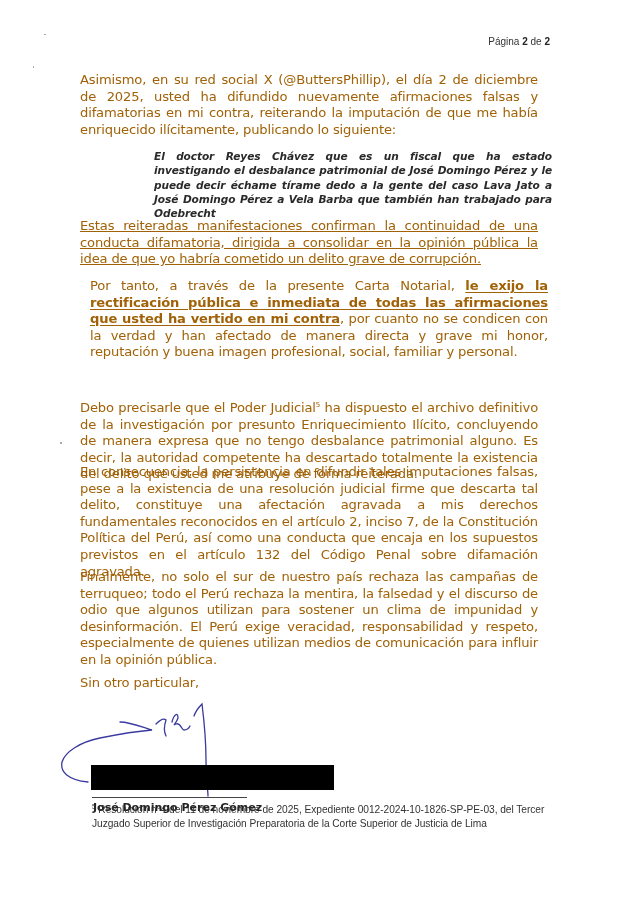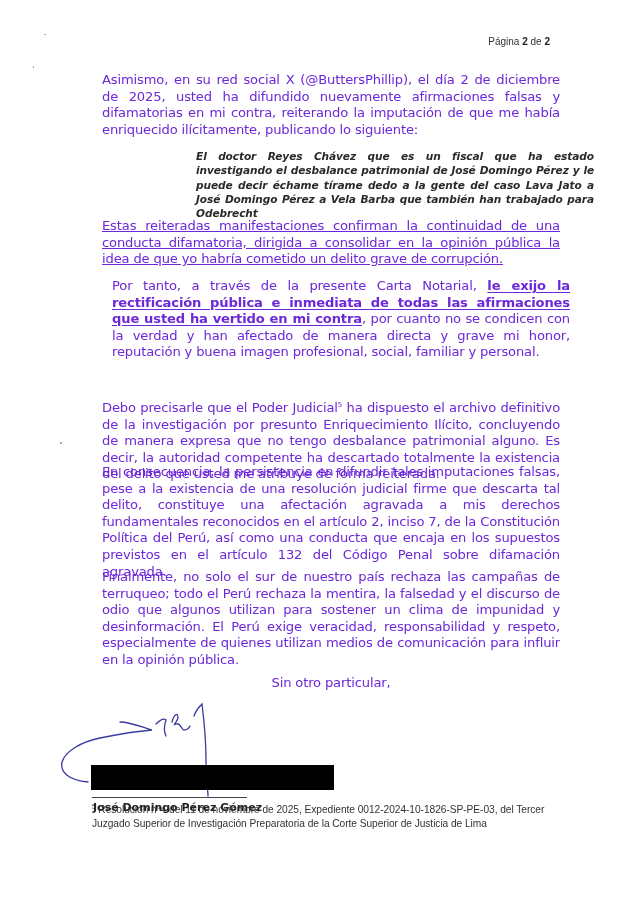--- a/index.html
+++ b/index.html
@@ -6,44 +6,43 @@
     html, body { width: 640px; height: 906px; background: #ffffff; overflow: hidden; }
     body { position: relative; font-family: "DejaVu Sans", sans-serif; color: #1e1e1e; }
 
     .page-header {
       position: absolute; top: 36px; right: 90px;
       font-family: "Liberation Sans", sans-serif; font-size: 10px; color: #333;
     }
     .page-header b { font-weight: bold; color: #222; }
 
     .body-text {
-      position: absolute; left: 102px; width: 458px;
+      position: absolute; left: 80px; width: 458px;
       font-family: "DejaVu Sans", sans-serif; font-size: 13.1px;
       line-height: 16.6px; text-align: justify; letter-spacing: -0.15px;
-      color: #6d28d9;
+      color: #a16207;
     }
     .quote {
       position: absolute; left: 154px; width: 398px;
       font-family: "DejaVu Sans", sans-serif; font-style: italic; font-weight: bold;
       font-size: 10.6px; line-height: 14.3px; text-align: justify; color: #2a2a2a;
       letter-spacing: -0.1px;
-      margin-left: 42px;
     }
     .emph { font-weight: bold; text-decoration: underline; text-underline-offset: 2px; }
     .ital { }
     sup.fn { font-size: 7px; vertical-align: 5px; line-height: 0; }
 
     #p1 { top: 72px; }
     #q1 { top: 149px; }
     #p2 { top: 218px; text-decoration: underline; }
     #p3 { top: 278px; margin-left: 10px; }
     #p4 { top: 372px; margin-top: 28px; }
     #p5 { top: 464px; }
     #p6 { top: 569px; }
-    #closing { top: 675px; text-align: center; }
+    #closing { top: 675px; text-align: left; }
 
     .signature-svg { position: absolute; left: 60px; top: 700px; }
     .signer-name {
       position: absolute; left: 93px; top: 753px;
       font-family: "DejaVu Sans", sans-serif; font-weight: bold; font-size: 11px; color: #222; margin-top: 48px;
     }
     .redaction {
       position: absolute; left: 91px; top: 765px; width: 243px; height: 25px; background: #000;
     }
     .footnote-rule {

